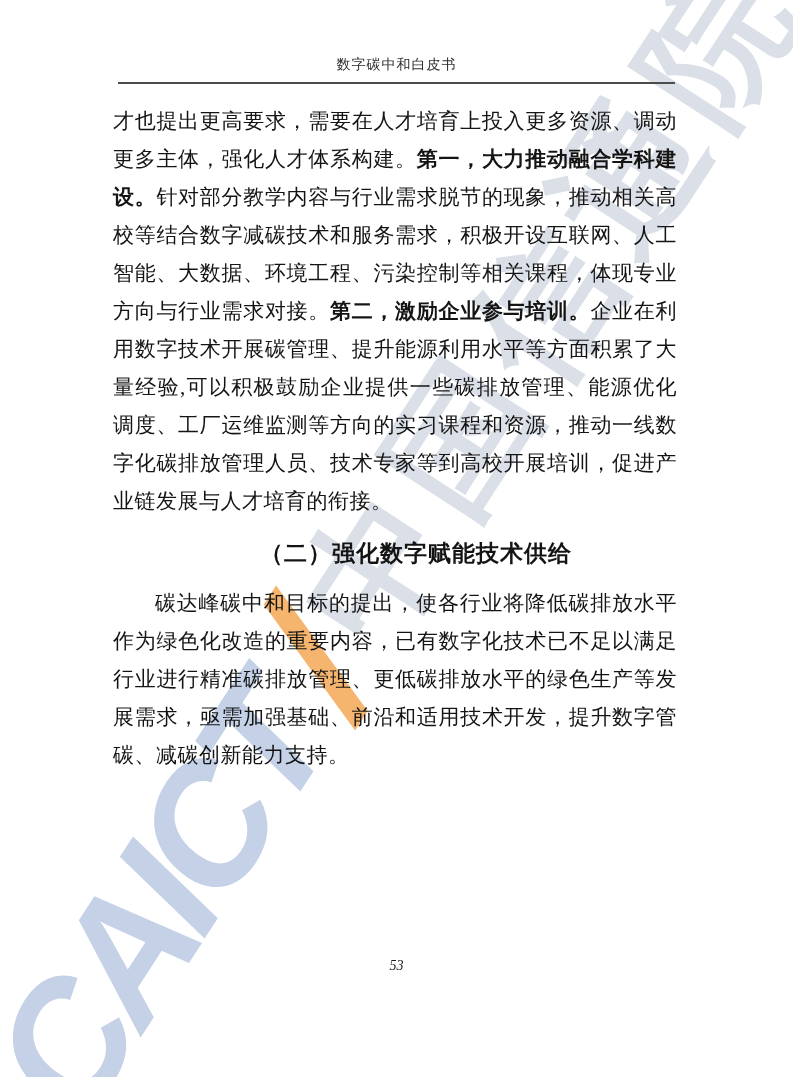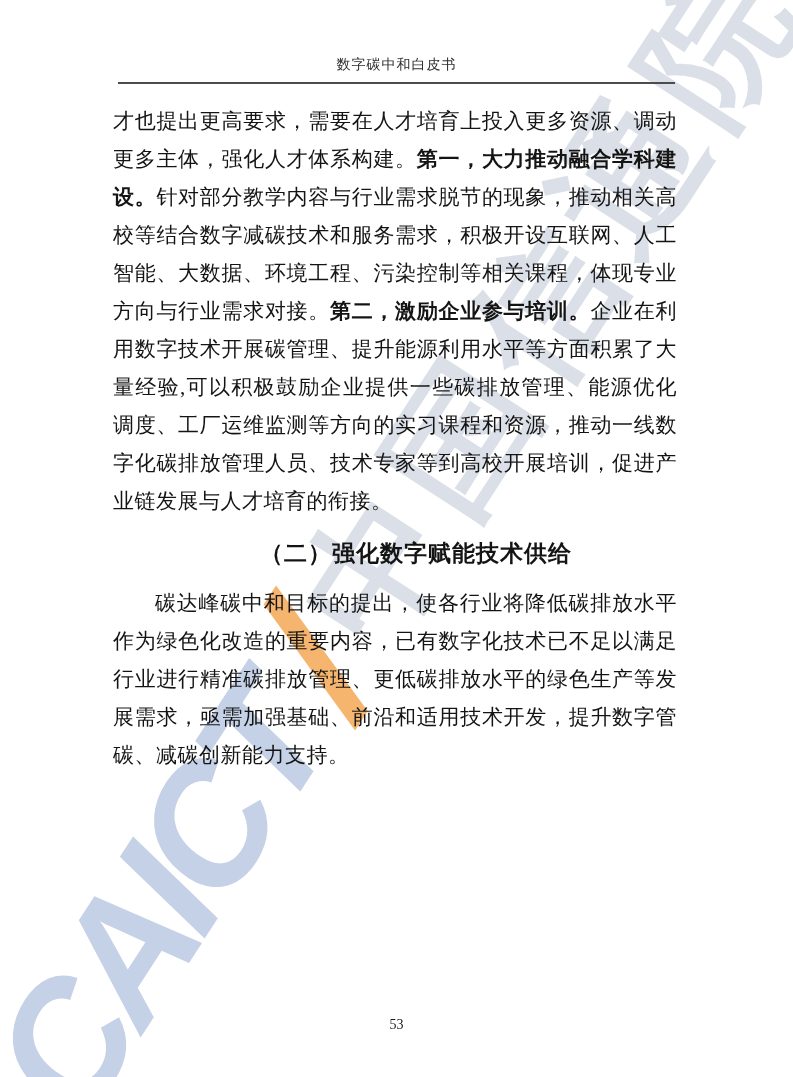--- a/index.html
+++ b/index.html
@@ -108,21 +108,22 @@
   .footer {
     position: absolute;
     left: 0; bottom: 0;
     width: 793px;
     z-index: 1;
   }
   .page-number {
     text-align: center;
     font-size: 14px;
     color: #1a1a1a;
-    padding-bottom: 44px;
+    padding-bottom: 103px;
+    font-style: italic;
   }
 </style>
 </head>
 <body>
 
 <div class="page">
 
   <div class="watermark">
     <span class="wm-latin" style="color: rgba(148, 172, 210, 0.55);">CAICT</span>
     <span class="wm-slash" style="color: rgba(242, 163, 74, 0.8);">/</span>

